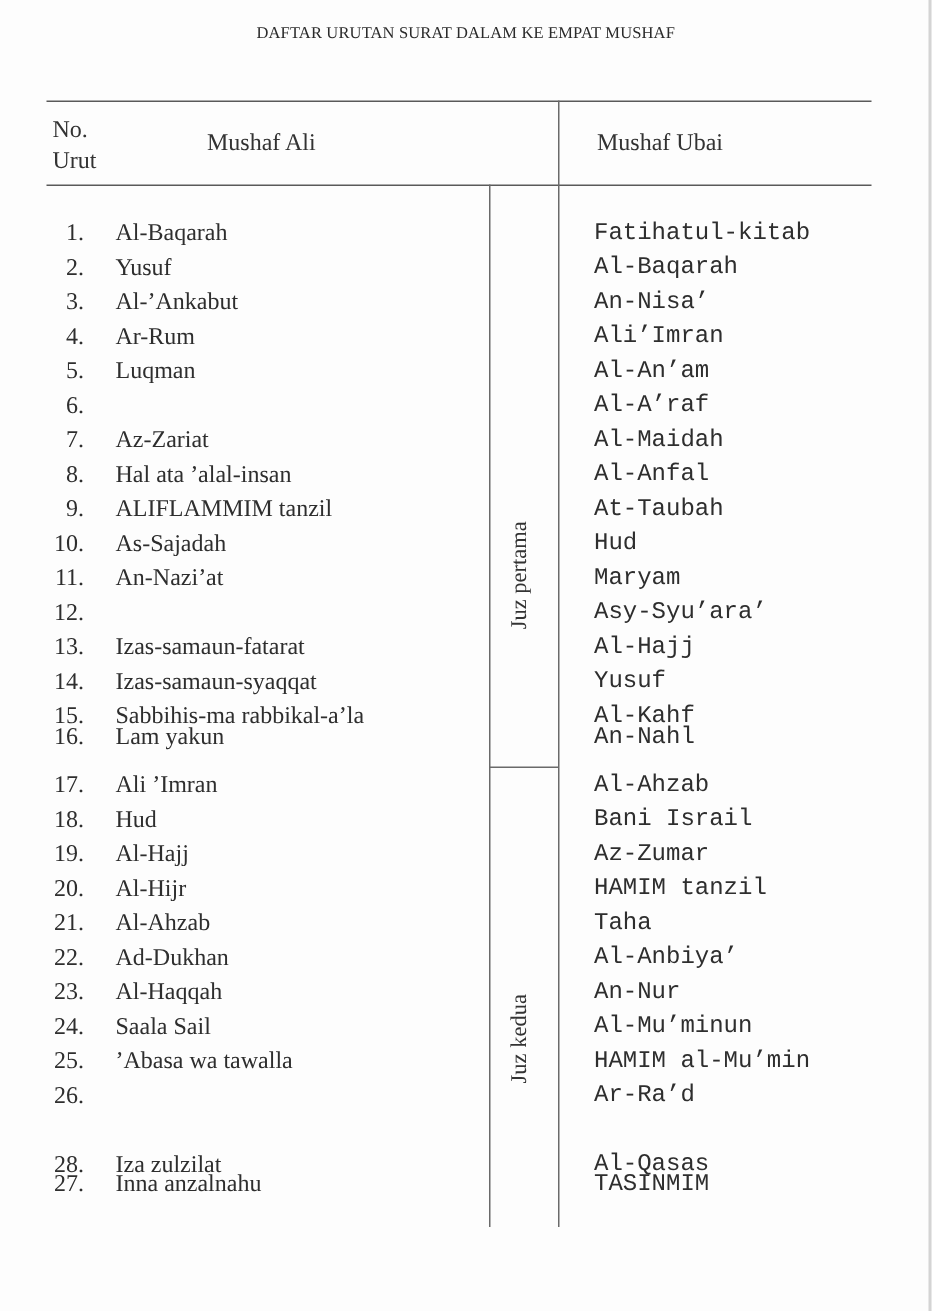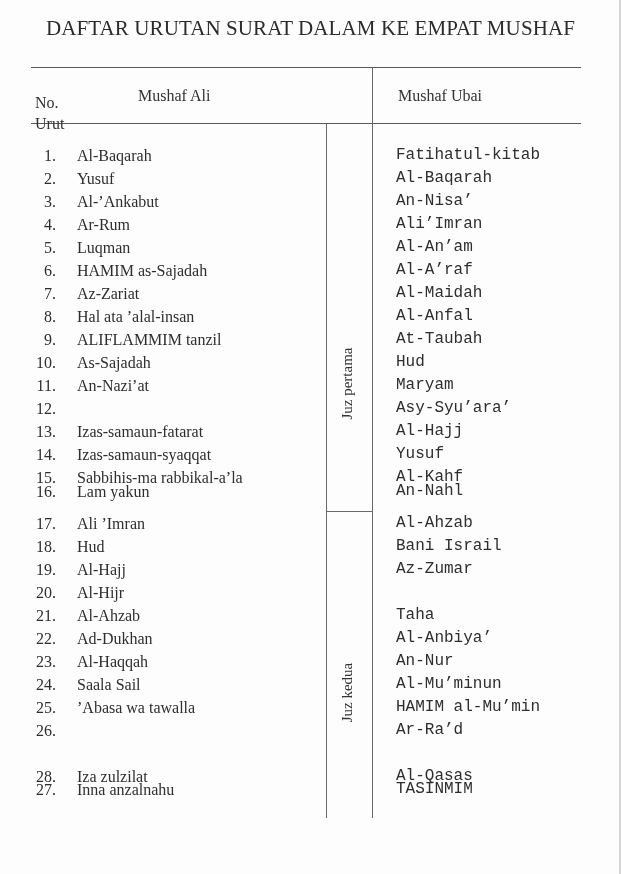--- a/index.html
+++ b/index.html
@@ -22,21 +22,21 @@
       width: 2px;
       height: 874px;
       background: #d4d4d4;
     }
     .title {
       position: absolute;
       left: 0;
       width: 621px;
       top: 16px;
       text-align: center;
-      font-size: 21px;
+      font-size: 11px;
       letter-spacing: 0.1px;
       color: #2b2b2b;
     }
     .hline {
       position: absolute;
       height: 1px;
       background: #5a5a5a;
     }
     .vline {
       position: absolute;
@@ -93,21 +93,21 @@
 
 <div>
 
   <div class="hline" style="left:31px; width:550px; top:67px;"></div>
   <div class="hline" style="left:31px; width:550px; top:123px;"></div>
 
   <div class="vline" style="left:372px; top:67px; height:751px;"></div>
   <div class="vline" style="left:326px; top:123px; height:695px;"></div>
   <div class="hline" style="left:326px; width:46px; top:511px; background:#6a6a6a;"></div>
 
-  <div class="hdr" style="left:35px; top:92px; line-height:21px;">
+  <div class="hdr" style="left:35px; top:76px; line-height:21px;">
     <div>No.</div>
     <div>Urut</div>
   </div>
   <div class="hdr" style="left:138px; top:87px;">Mushaf Ali</div>
   <div class="hdr" style="left:398px; top:87px;">Mushaf Ubai</div>
 
   <div class="juz-label" style="left:292px; top:375px; width:110px;">Juz pertama</div>
   <div class="juz-label" style="left:302px; top:684px; width:90px;">Juz kedua</div>
 
   <div id="rows">
@@ -131,21 +131,20 @@
         <span class="ali">Ar-Rum</span>
         <span class="ubai">Ali’Imran</span>
       </div>
       <div class="row" style="top: 236px;">
         <span class="num">5.</span>
         <span class="ali">Luqman</span>
         <span class="ubai">Al-An’am</span>
       </div>
       <div class="row" style="top: 259px;">
         <span class="num">6.</span>
-        <span class="ali">HAMIM as-Sajadah</span>
         <span class="ubai">Al-A’raf</span>
       </div>
       <div class="row" style="top: 282px;">
         <span class="num">7.</span>
         <span class="ali">Az-Zariat</span>
         <span class="ubai">Al-Maidah</span>
       </div>
       <div class="row" style="top: 305px;">
         <span class="num">8.</span>
         <span class="ali">Hal ata ’alal-insan</span>
@@ -201,20 +200,21 @@
         <span class="ubai">Bani Israil</span>
       </div>
       <div class="row" style="top: 558px;">
         <span class="num">19.</span>
         <span class="ali">Al-Hajj</span>
         <span class="ubai">Az-Zumar</span>
       </div>
       <div class="row" style="top: 581px;">
         <span class="num">20.</span>
         <span class="ali">Al-Hijr</span>
+        <span class="ubai">HAMIM tanzil</span>
       </div>
       <div class="row" style="top: 604px;">
         <span class="num">21.</span>
         <span class="ali">Al-Ahzab</span>
         <span class="ubai">Taha</span>
       </div>
       <div class="row" style="top: 627px;">
         <span class="num">22.</span>
         <span class="ali">Ad-Dukhan</span>
         <span class="ubai">Al-Anbiya’</span>

